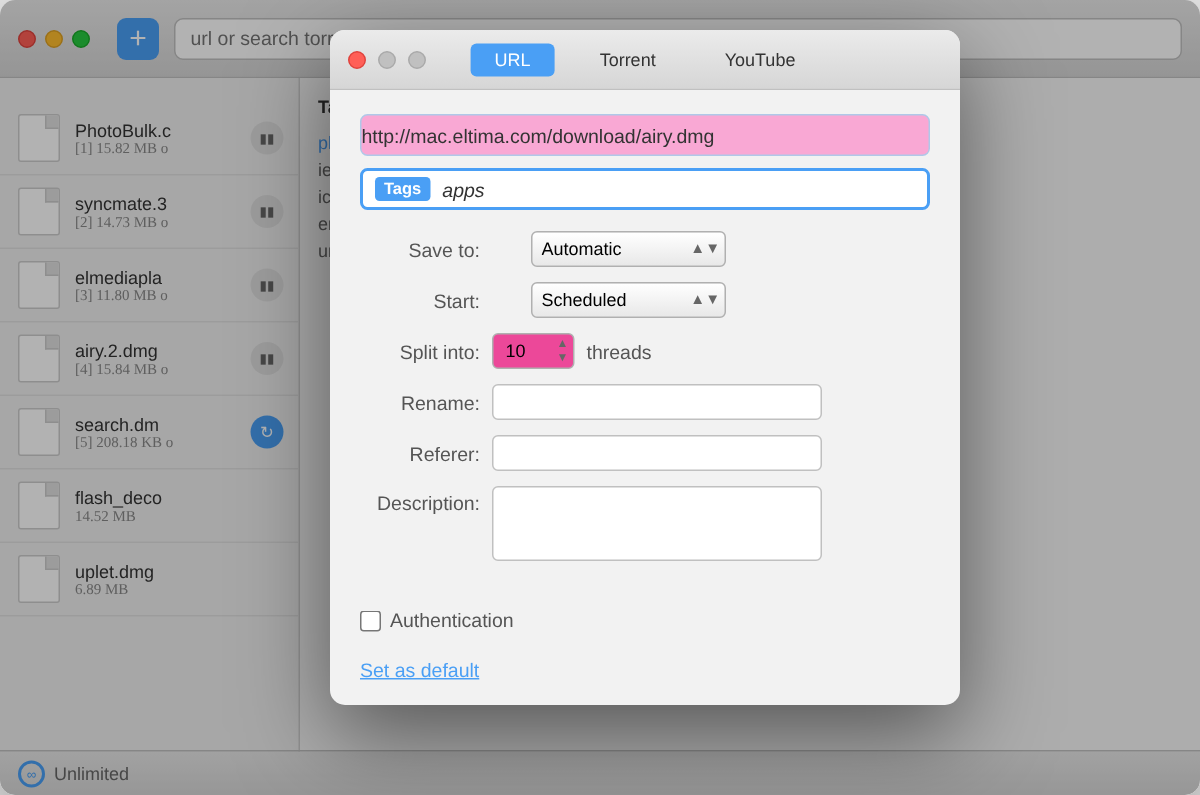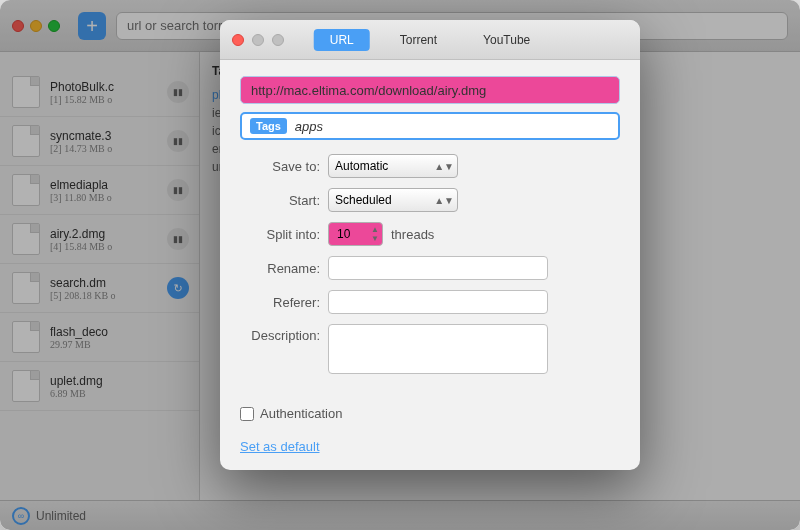--- a/index.html
+++ b/index.html
@@ -306,23 +306,23 @@
 
     .modal-body {
       padding: 16px 20px;
     }
 
     .url-input {
       width: 100%;
       height: 28px;
       border: 1px solid #b0c8e8;
       border-radius: 5px;
-      padding: 0 10px;
-      font-size: 13px;
-      background: #ec4899;
+      padding: 0 0;
+      font-size: 13px;
+      background: #f9a8d4;
       outline: none;
       color: #333;
       margin-bottom: 8px;
     }
 
     .tags-row {
       display: flex;
       align-items: center;
       margin-bottom: 14px;
       border: 2px solid #4a9ff5;
@@ -360,20 +360,21 @@
       text-align: right;
       font-size: 13px;
       color: #555;
       flex-shrink: 0;
     }
 
     .select-wrapper {
       position: relative;
       width: 130px;
       height: 24px;
+      margin-left: 26px;
     }
 
     .select-wrapper select {
       width: 100%;
       height: 100%;
       border: 1px solid #b0b0b0;
       border-radius: 4px;
       background: linear-gradient(to bottom, #fff, #e8e8e8);
       font-size: 12px;
       padding: 0 6px;
@@ -596,21 +597,21 @@
         </div>
         <div class="refresh-btn">↻</div>
       </div>
 
       <div class="file-item">
         <div class="file-icon">
           <div class="file-icon-doc"></div>
         </div>
         <div class="file-info">
           <div class="file-name">flash_deco</div>
-          <div class="file-meta">29.97 MB</div>
+          <div class="file-meta">14.52 MB</div>
         </div>
       </div>
 
       <div class="file-item">
         <div class="file-icon">
           <div class="file-icon-doc"></div>
         </div>
         <div class="file-info">
           <div class="file-name">uplet.dmg</div>
           <div class="file-meta">6.89 MB</div>

